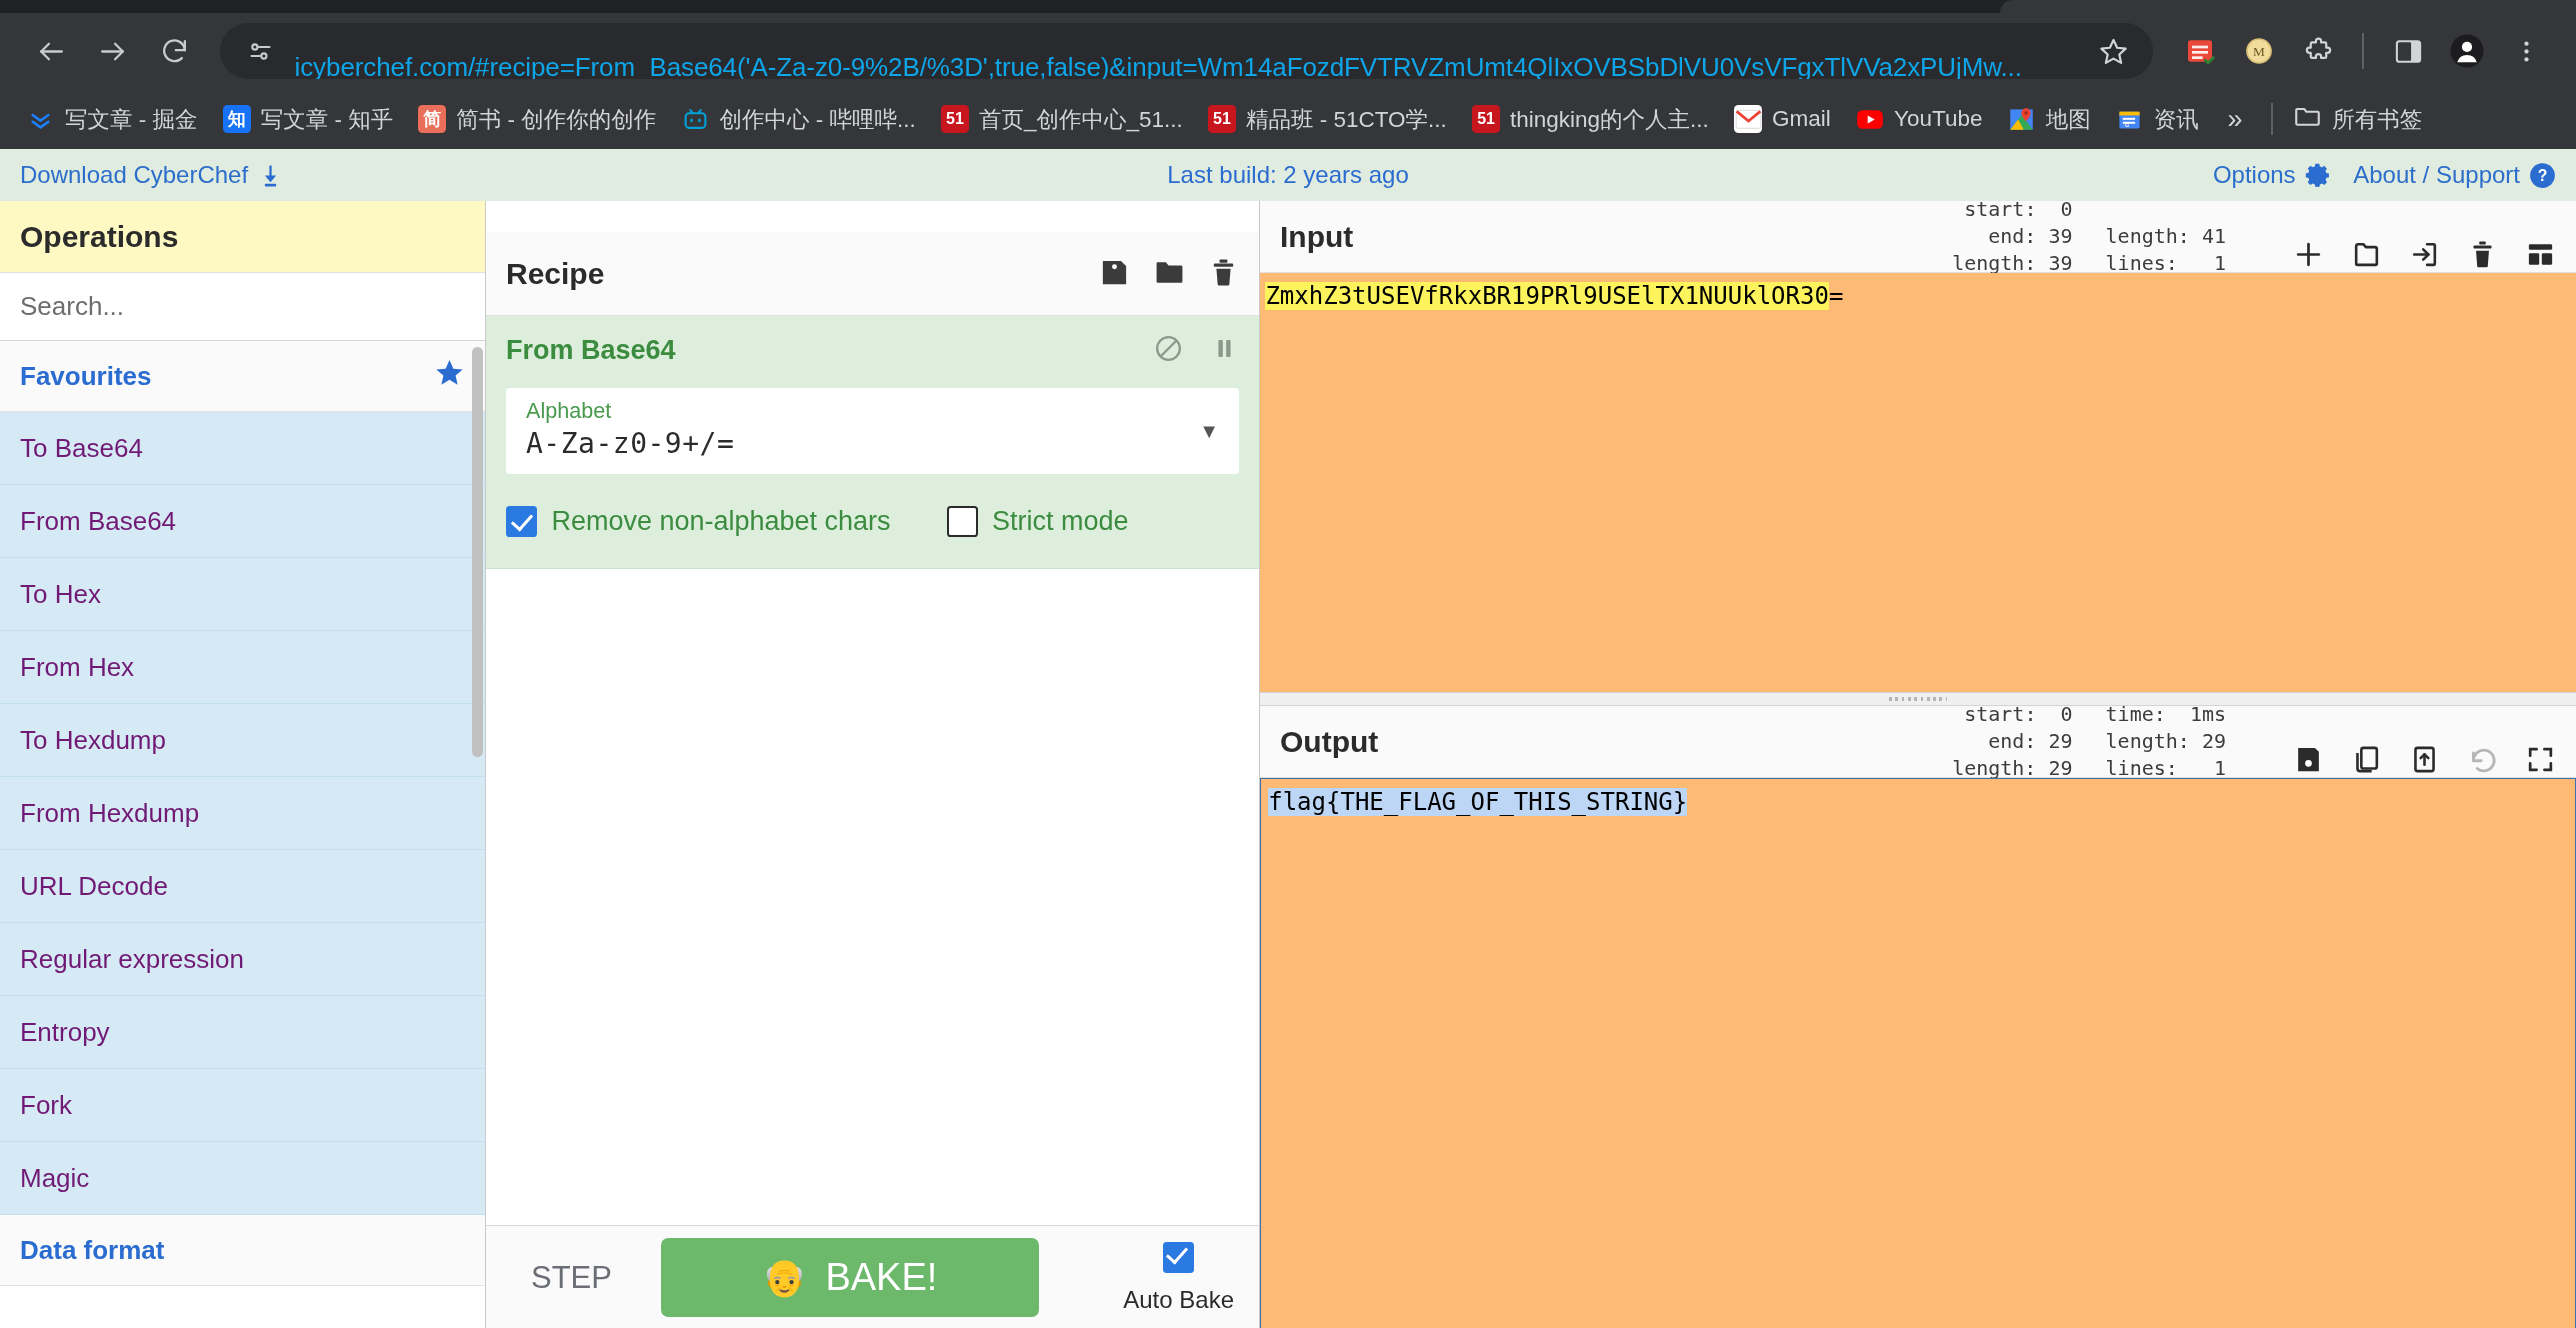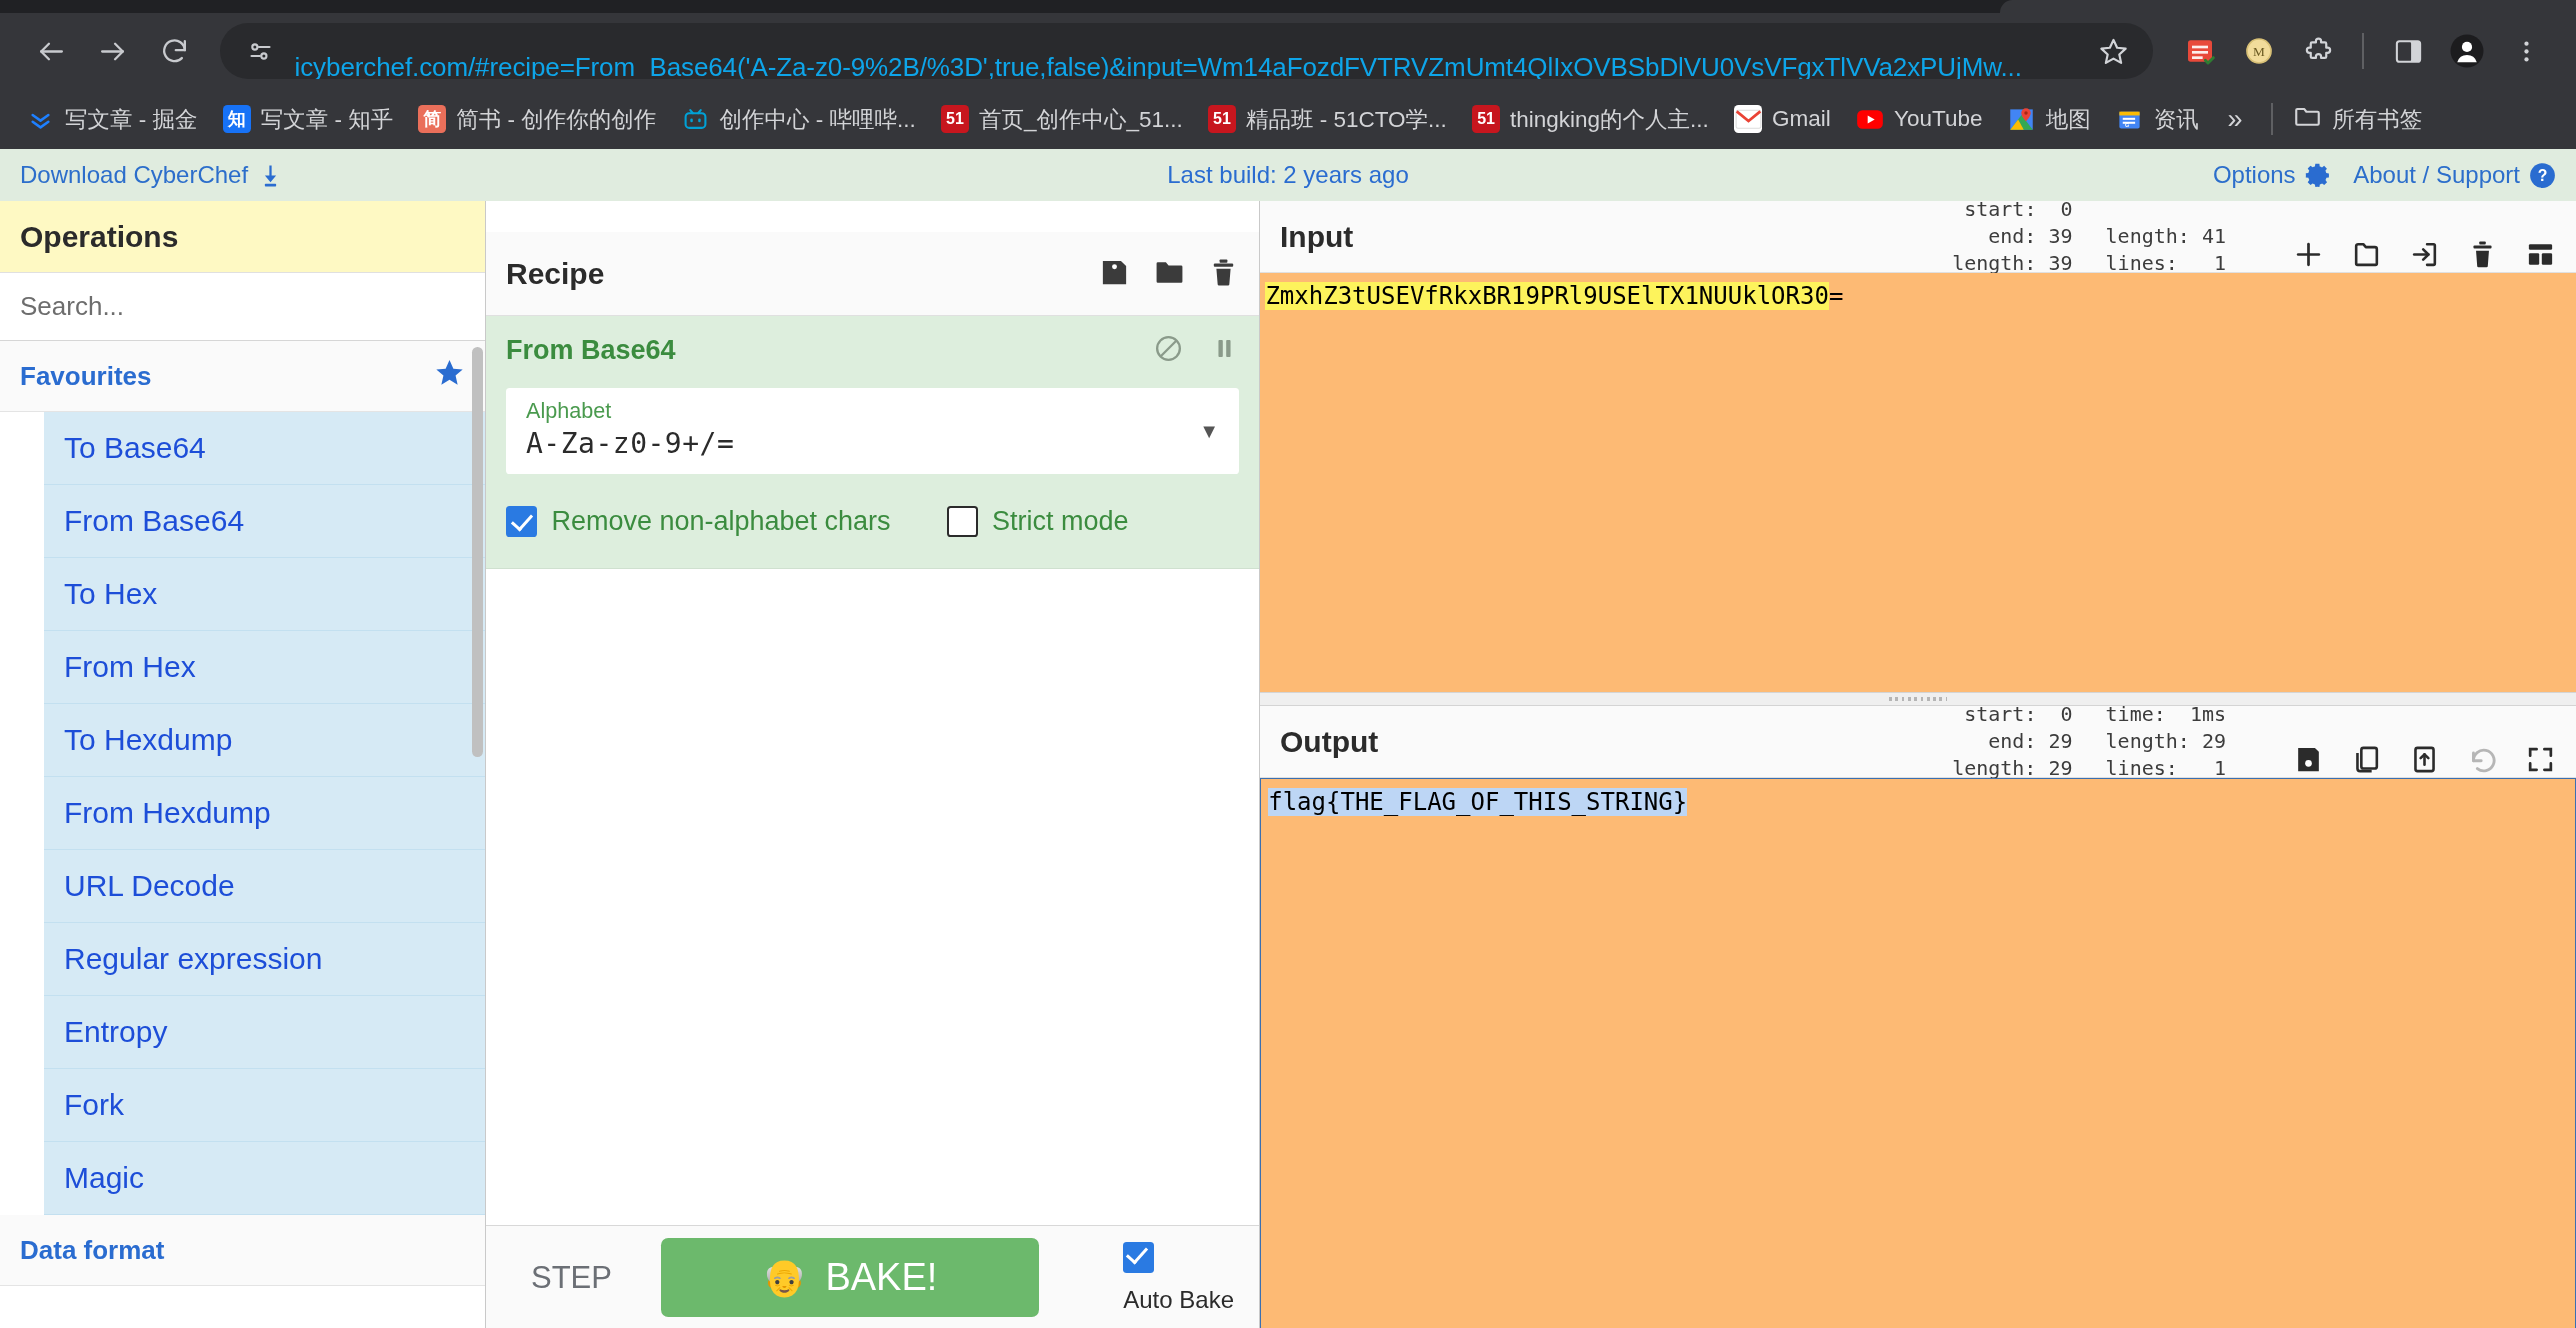--- a/index.html
+++ b/index.html
@@ -191,24 +191,23 @@
     font-weight: bold;
     font-size: 26px;
     border-bottom: 0.9px solid #e4e4e4;
   }
   .ops-cat .star { margin-left: auto; color: #2a6cd0; font-size: 31px; }
   .ops-item {
     height: 73px;
     display: flex; align-items: center;
     padding: 0 20px;
     background: #d6eaf5;
-    color: #1d4ed8;
-    font-size: 30px;
+    color: #701a75;
+    font-size: 26px;
     border-bottom: 0.9px solid #c3e0f0;
-    margin-left: 44px;
   }
   .ops-scroll {
     position: absolute;
     right: 1.8px; top: 146px;
     width: 10.8px; height: 410px;
     background: #c0c0c0;
     border-radius: 5.4px;
   }
 
   
@@ -304,21 +303,21 @@
     display: flex; align-items: center; gap: 18px;
     cursor: pointer;
     font-family: "Liberation Sans", sans-serif;
     flex: 1 1 auto;
     justify-content: center;
     max-width: 378px;
   }
   .bake-emoji { font-size: 36px; line-height: 1; }
   .autobake {
     margin-left: auto;
-    display: flex; flex-direction: column; gap: 13px;
+    display: flex; flex-direction: column; align-items: center; gap: 13px;
   }
   .autobake .chk2 {
     width: 31px; height: 31px;
     background: #2a7ae2; border-radius: 3.6px;
     position: relative;
   }
   .autobake .chk2::after {
     content: "";
     position: absolute; left: 8px; top: 1.8px;
     width: 9px; height: 17px;

